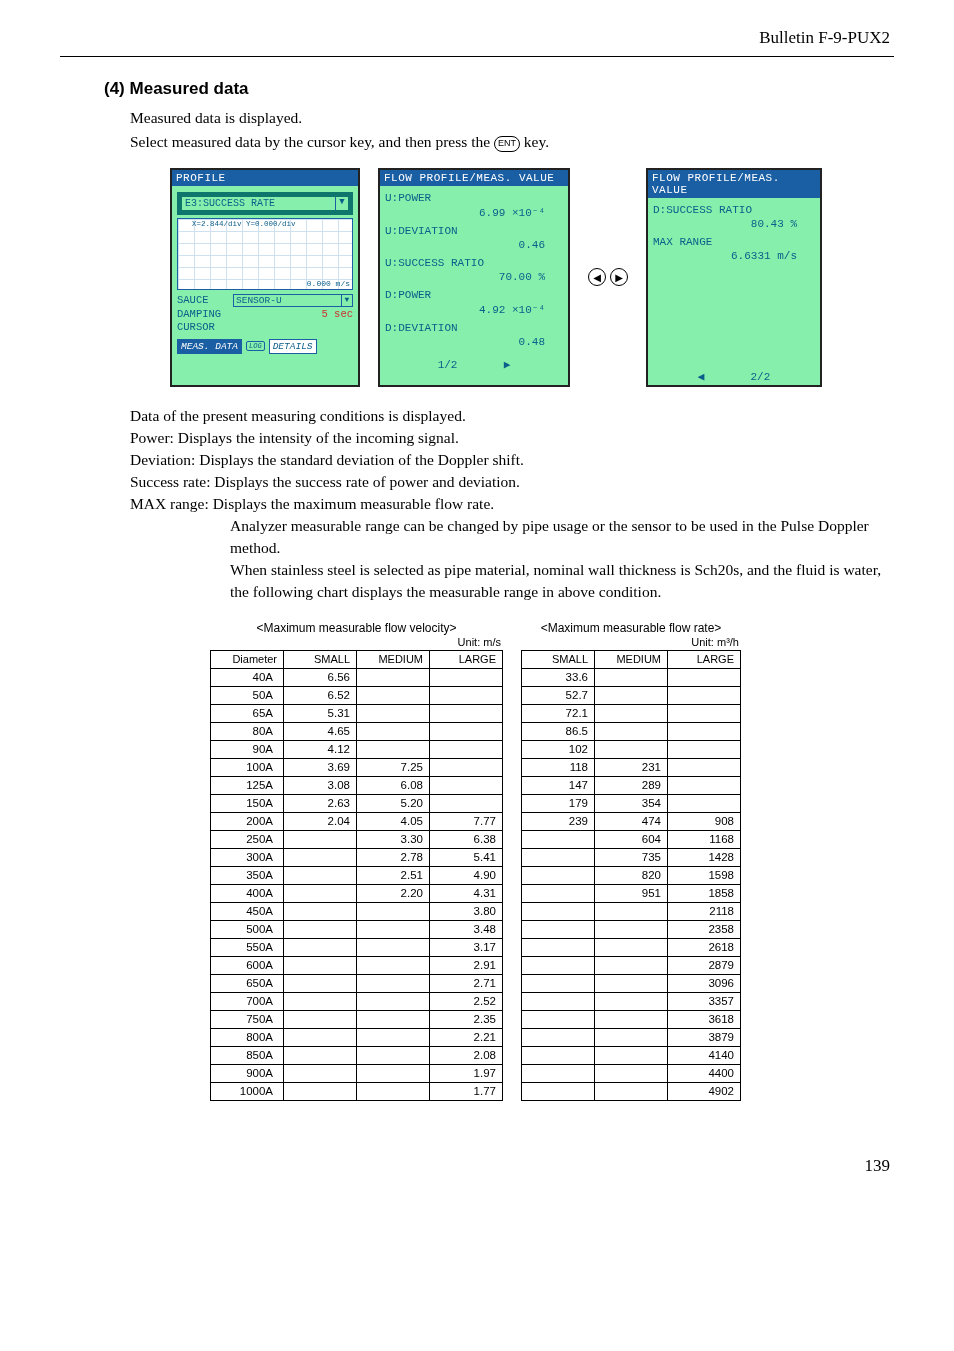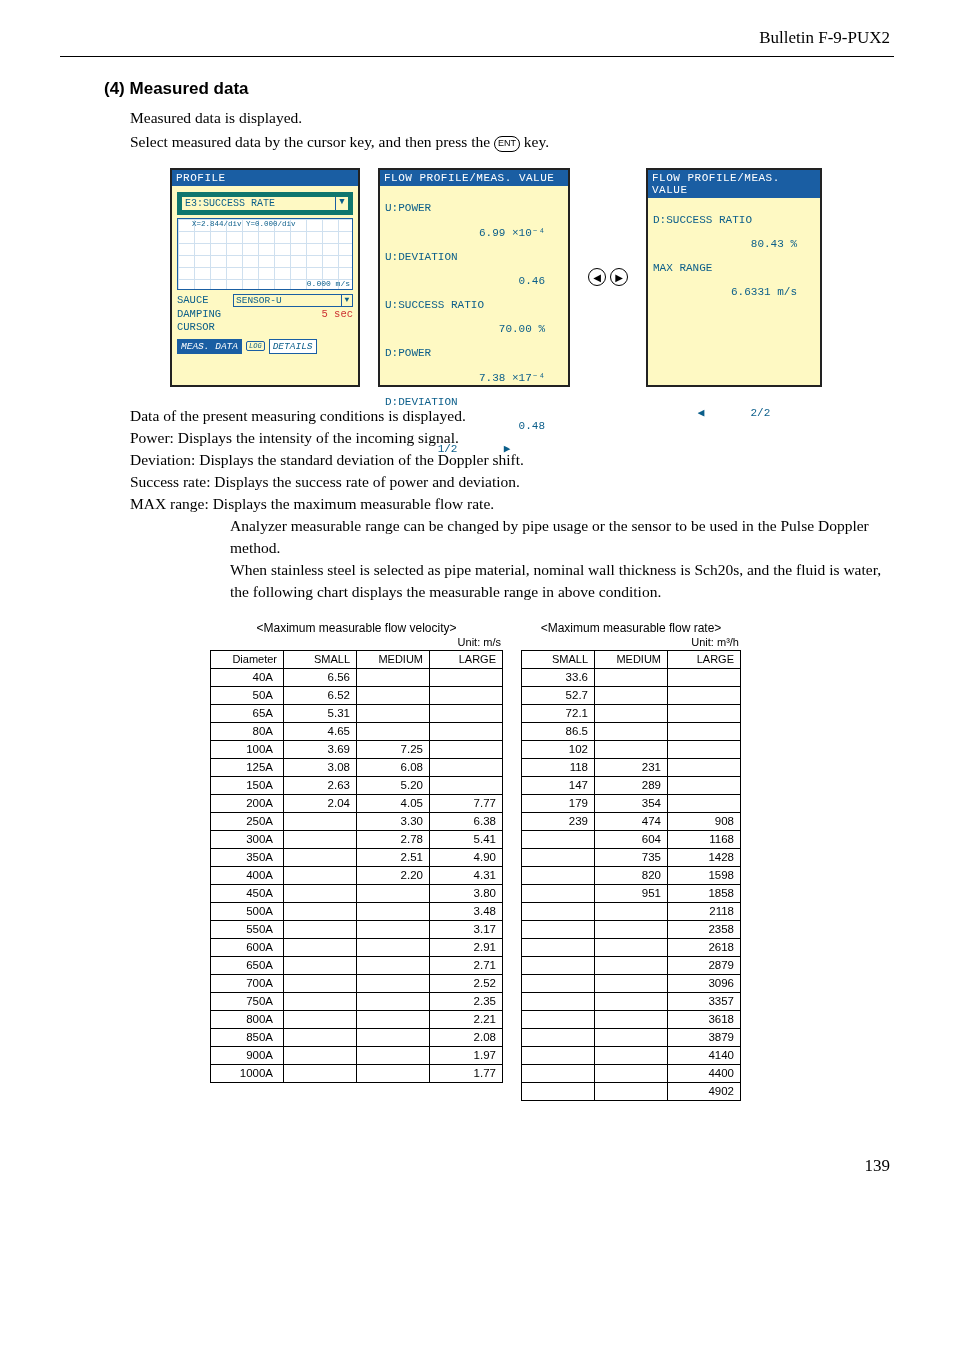--- a/index.html
+++ b/index.html
@@ -44,21 +44,21 @@
     font-family: Arial, sans-serif;
   }
   .screens-row {
     display: flex;
     gap: 18px;
     margin: 14px 0 18px 110px;
     align-items: center;
   }
   .lcd-panel {
     border: 2px solid #222;
-    background: #fef9c3;
+    background: #86efac;
     font-family: "Courier New", monospace;
     font-size: 11px;
     color: #0b5e8a;
     padding: 0;
   }
   .panel-a { width: 186px; height: 215px; }
   .panel-b { width: 188px; height: 215px; }
   .panel-c { width: 172px; height: 215px; }
   .lcd-title {
     color: #fff;
@@ -117,21 +117,21 @@
   }
   .lcd-btn {
     border:1px solid #1a5ea3; font-size:9.5px;
     padding:1px 3px; color:#0b5e8a; background:#fff;
   }
   .lcd-btn.active { background:#1a5ea3; color:#fff; }
   .log-badge {
     display:inline-block; border:1px solid #1a5ea3;
     font-size:7px; padding:0 2px; border-radius:2px;
   }
-  .meas-line { margin: 12px 0; font-size: 11px; }
+  .meas-line { margin: 2px 0; font-size: 11px; }
   .meas-val { text-align: right; padding-right: 18px; margin: 1px 0 6px 0; font-size:11px; }
   .pager { text-align:center; margin-top:10px; font-size:11px; }
   .pager .tri { font-size: 11px; }
   .nav-arrows {
     display:flex; gap:4px; align-items:center; color:#000;
   }
   .nav-arrows .circ {
     display:inline-flex; width:16px; height:16px; border:1px solid #000;
     border-radius:50%; align-items:center; justify-content:center;
     font-size:10px;
@@ -231,21 +231,21 @@
   <div class="lcd-panel panel-b">
     <div class="lcd-title">FLOW PROFILE/MEAS. VALUE</div>
     <div class="lcd-body">
       <div class="meas-line">U:POWER</div>
       <div class="meas-val">6.99 ×10⁻⁴</div>
       <div class="meas-line">U:DEVIATION</div>
       <div class="meas-val">0.46</div>
       <div class="meas-line">U:SUCCESS RATIO</div>
       <div class="meas-val">70.00 %</div>
       <div class="meas-line">D:POWER</div>
-      <div class="meas-val">7.38 ×17⁻⁴</div>
+      <div class="meas-val">4.92 ×10⁻⁴</div>
       <div class="meas-line">D:DEVIATION</div>
       <div class="meas-val">0.48</div>
       <div class="pager">
         <span>1/2</span>
         &nbsp;&nbsp;&nbsp;&nbsp;&nbsp;&nbsp;<span class="tri">▶</span>
       </div>
     </div>
   </div>
 
   <div class="nav-arrows">
@@ -315,20 +315,26 @@
             <td></td>
             <td></td>
           </tr>
           <tr>
             <td class="diam">80A</td>
             <td>4.65</td>
             <td></td>
             <td></td>
           </tr>
           <tr>
+            <td class="diam">90A</td>
+            <td>4.12</td>
+            <td></td>
+            <td></td>
+          </tr>
+          <tr>
             <td class="diam">100A</td>
             <td>3.69</td>
             <td>7.25</td>
             <td></td>
           </tr>
           <tr>
             <td class="diam">125A</td>
             <td>3.08</td>
             <td>6.08</td>
             <td></td>

